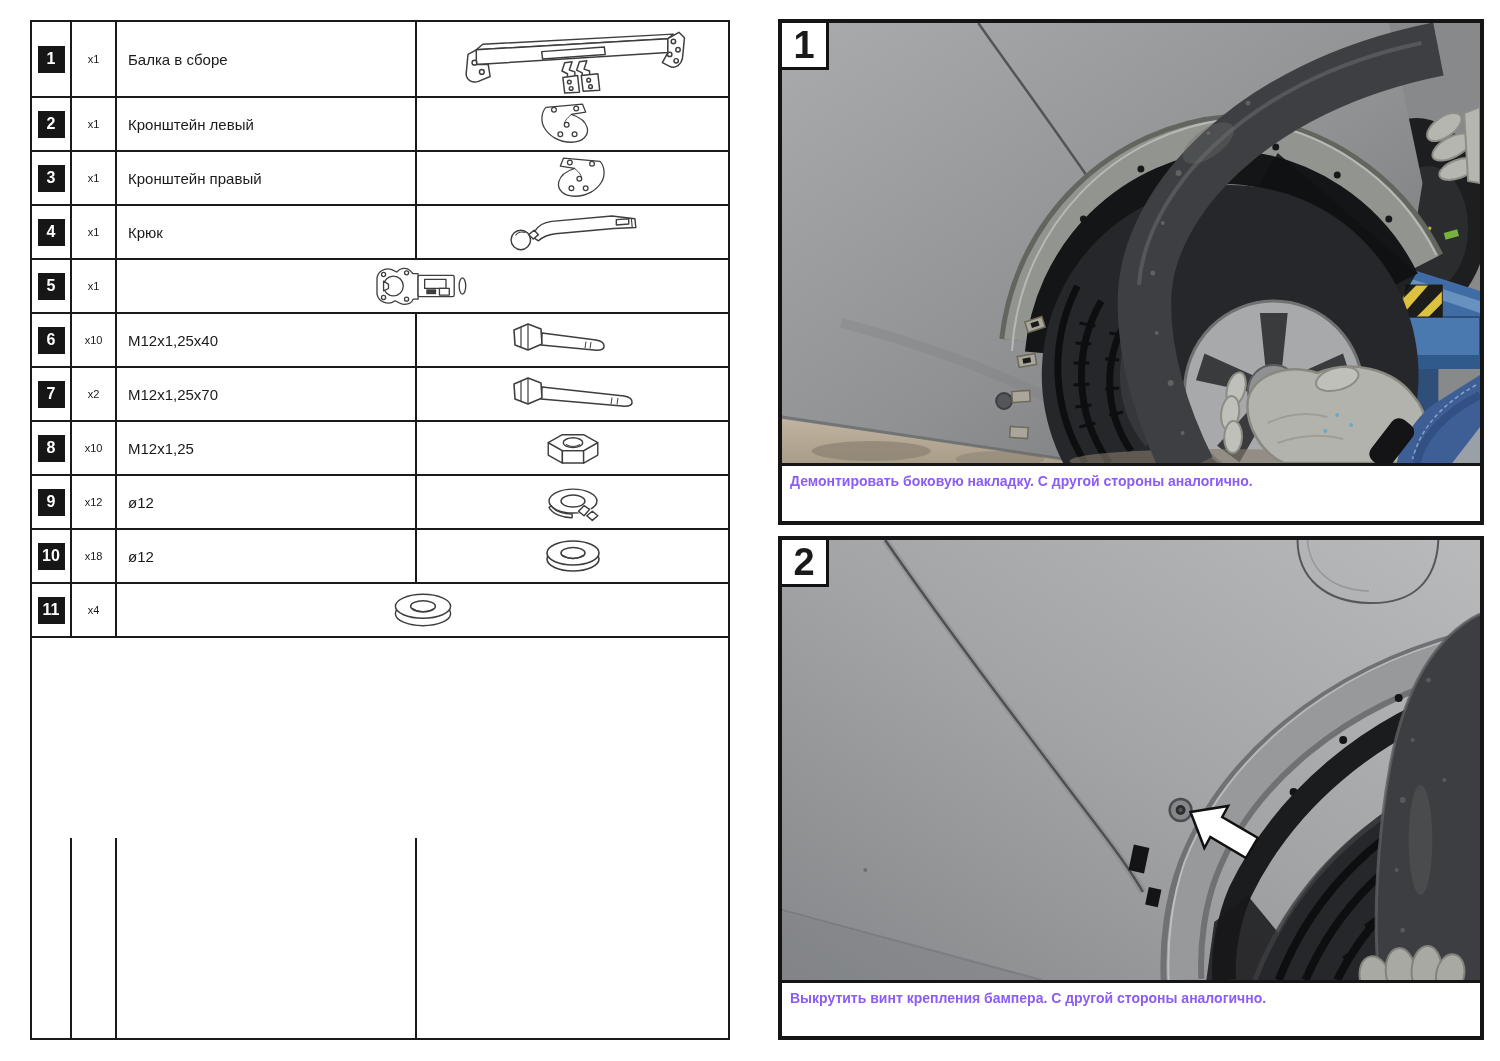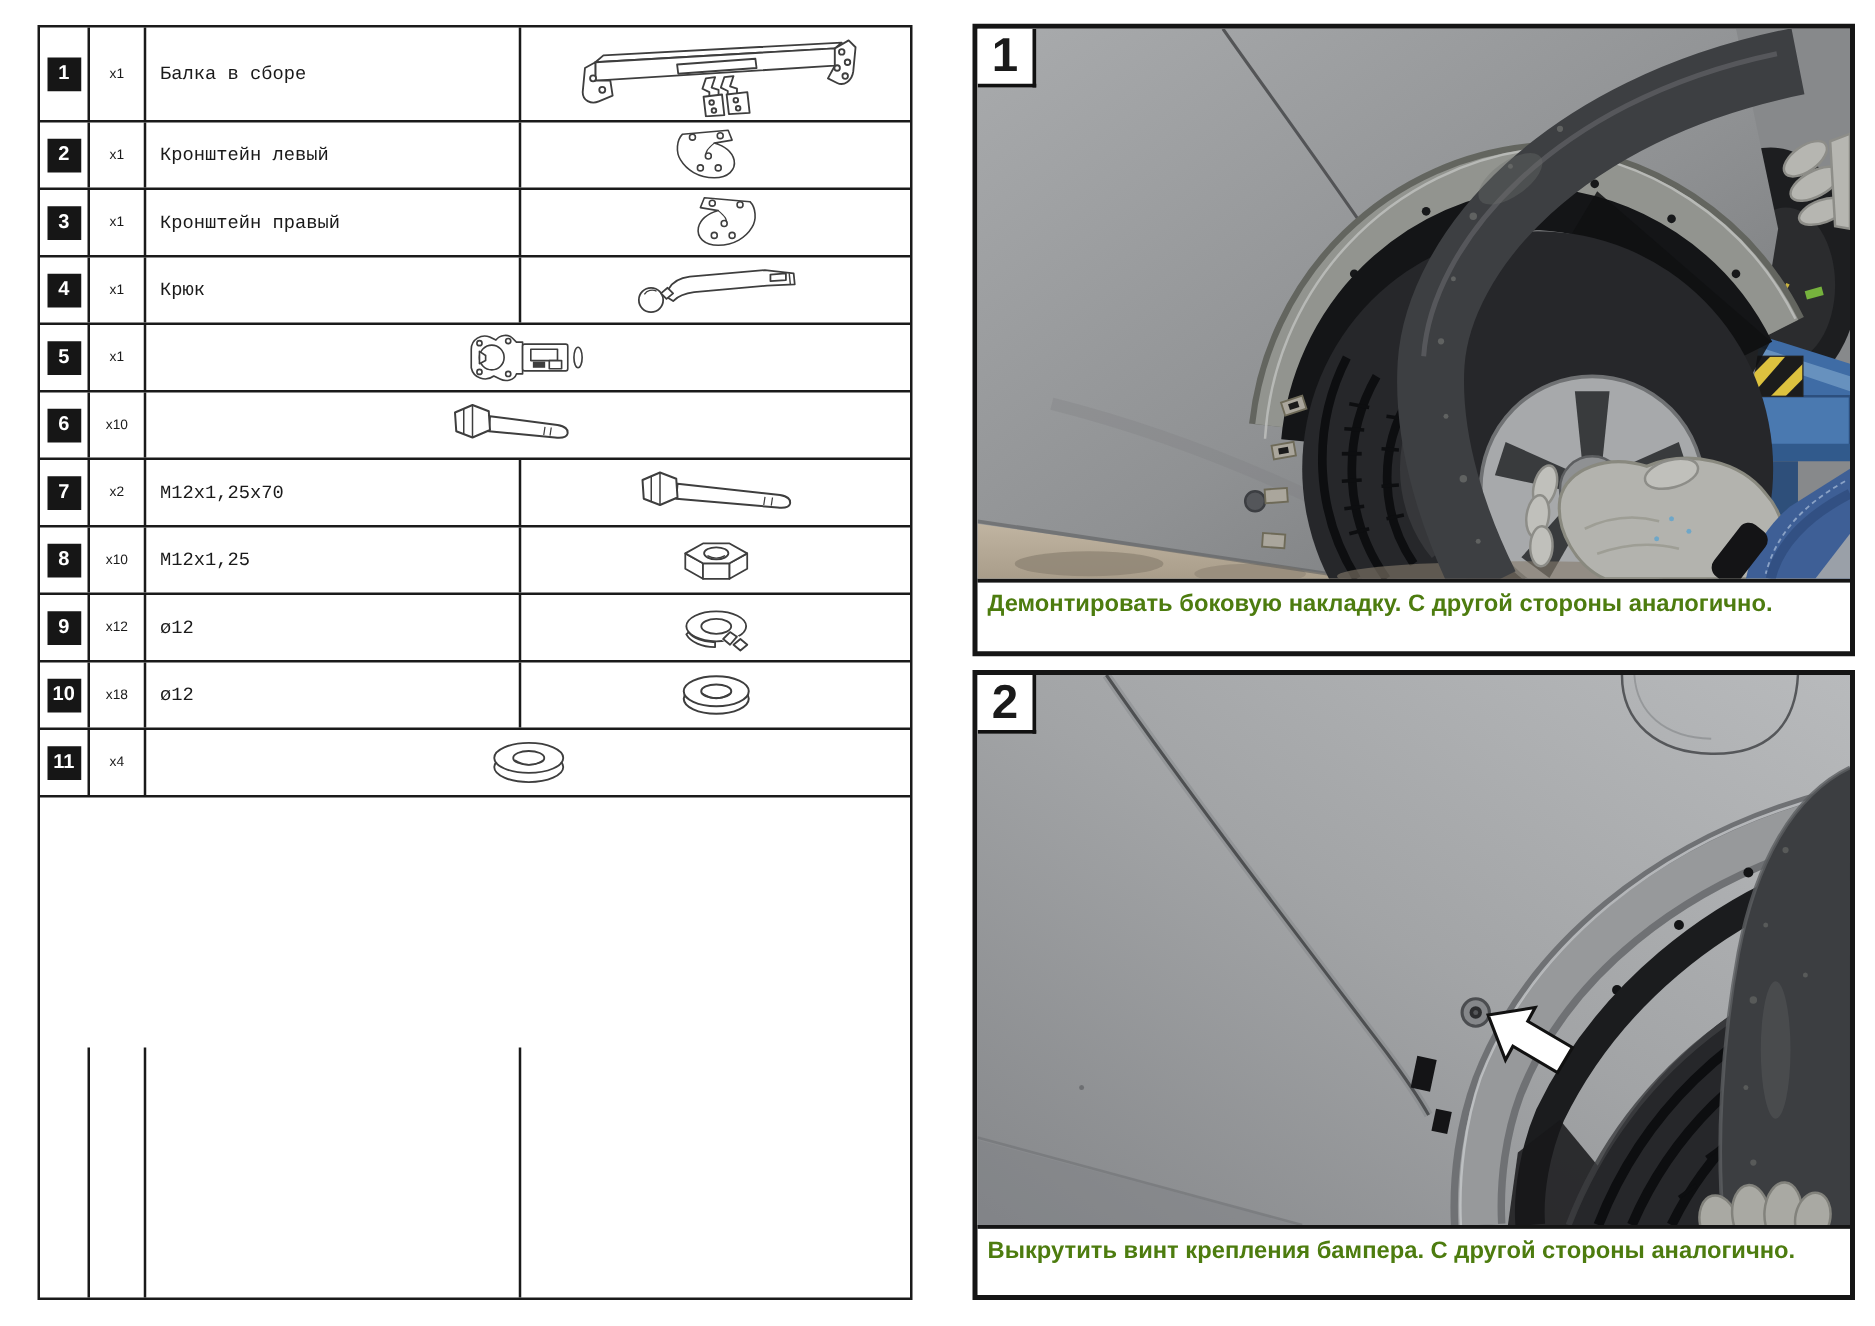--- a/index.html
+++ b/index.html
@@ -9,38 +9,38 @@
   
   .parts-table{position:absolute;left:30px;top:20px;width:700px;height:1020px;
                border:2px solid #1a1a1a;display:flex;flex-direction:column;box-sizing:border-box;background:#fff;}
   .p-row{display:flex;border-bottom:2px solid #1a1a1a;height:54px;flex:0 0 auto;box-sizing:border-box;}
   .p-row.tall{height:76px;}
   .p-row.filler{flex:1 1 auto;height:auto;border-bottom:none;}
   .c-num{width:40px;flex:0 0 40px;border-right:2px solid #1a1a1a;display:flex;align-items:center;justify-content:center;box-sizing:border-box;}
   .c-qty{width:45px;flex:0 0 45px;border-right:2px solid #1a1a1a;display:flex;align-items:center;justify-content:center;
          font-size:11px;box-sizing:border-box;}
   .c-name{width:300px;flex:0 0 300px;border-right:2px solid #1a1a1a;display:flex;align-items:center;
-          padding-left:11px;font-size:15px;box-sizing:border-box;font-family:Liberation Mono, monospace;}
+          padding-left:11px;font-size:15px;box-sizing:border-box;}
   .c-art{flex:1 1 auto;display:flex;align-items:center;justify-content:center;box-sizing:border-box;}
   .num-badge{background:#161616;color:#fff;font-weight:bold;font-size:16px;min-width:19px;height:27px;
              padding:0 4px;display:flex;align-items:center;justify-content:center;}
   .art-svg{display:block;}
 
   
   .panel{position:absolute;left:778px;width:706px;border:4px solid #151515;background:#fff;box-sizing:border-box;
          display:flex;flex-direction:column;}
   #panel1{top:19px;height:506px;}
   #panel2{top:536px;height:504px;}
   .photo{position:relative;flex:0 0 auto;height:440px;border-bottom:3px solid #151515;overflow:hidden;background:#9b9d9f;}
   .photo svg{position:absolute;left:0;top:0;width:100%;height:100%;display:block;}
   .step-badge{position:absolute;top:0;left:0;width:44px;height:44px;background:#fff;
               border-right:3px solid #111;border-bottom:3px solid #111;
               display:flex;align-items:flex-start;justify-content:center;
               font-weight:bold;font-size:38px;line-height:44px;z-index:5;}
-  .caption{flex:1 1 auto;padding:7px 10px 4px 8px;font-size:19px;font-weight:bold;color:#4d7c0f;}
+  .caption{flex:1 1 auto;padding:7px 10px 4px 8px;font-size:14px;font-weight:bold;color:#8b5cf6;}
 
   .lineart{stroke:#3e3e3e;stroke-width:1.6;fill:#fff;stroke-linejoin:round;stroke-linecap:round;}
 </style>
 </head>
 <body>
 
 <svg width="0" height="0" style="position:absolute" aria-hidden="true">
   <defs>
     <g id="g-bracket">
       <path class="lineart" d="M34,8 L80,4 L84,14 L66,17 C76,20 84,26 86,34 C88,44 80,52 66,52 C50,52 38,44 32,34 C27,26 28,14 34,8 Z"></path>
@@ -220,20 +220,21 @@
               <use href="#art-socket-bracket"></use>
             </svg>
           </div>
         </div>
 
         <div class="p-row">
           <div class="c-num">
             <span class="num-badge">6</span>
           </div>
           <div class="c-qty">x10</div>
+          <div class="c-name">М12х1,25х40</div>
           <div class="c-art">
             <svg class="art-svg" width="210" height="46">
               <use href="#art-bolt-short"></use>
             </svg>
           </div>
         </div>
 
         <div class="p-row">
           <div class="c-num">
             <span class="num-badge">7</span>

